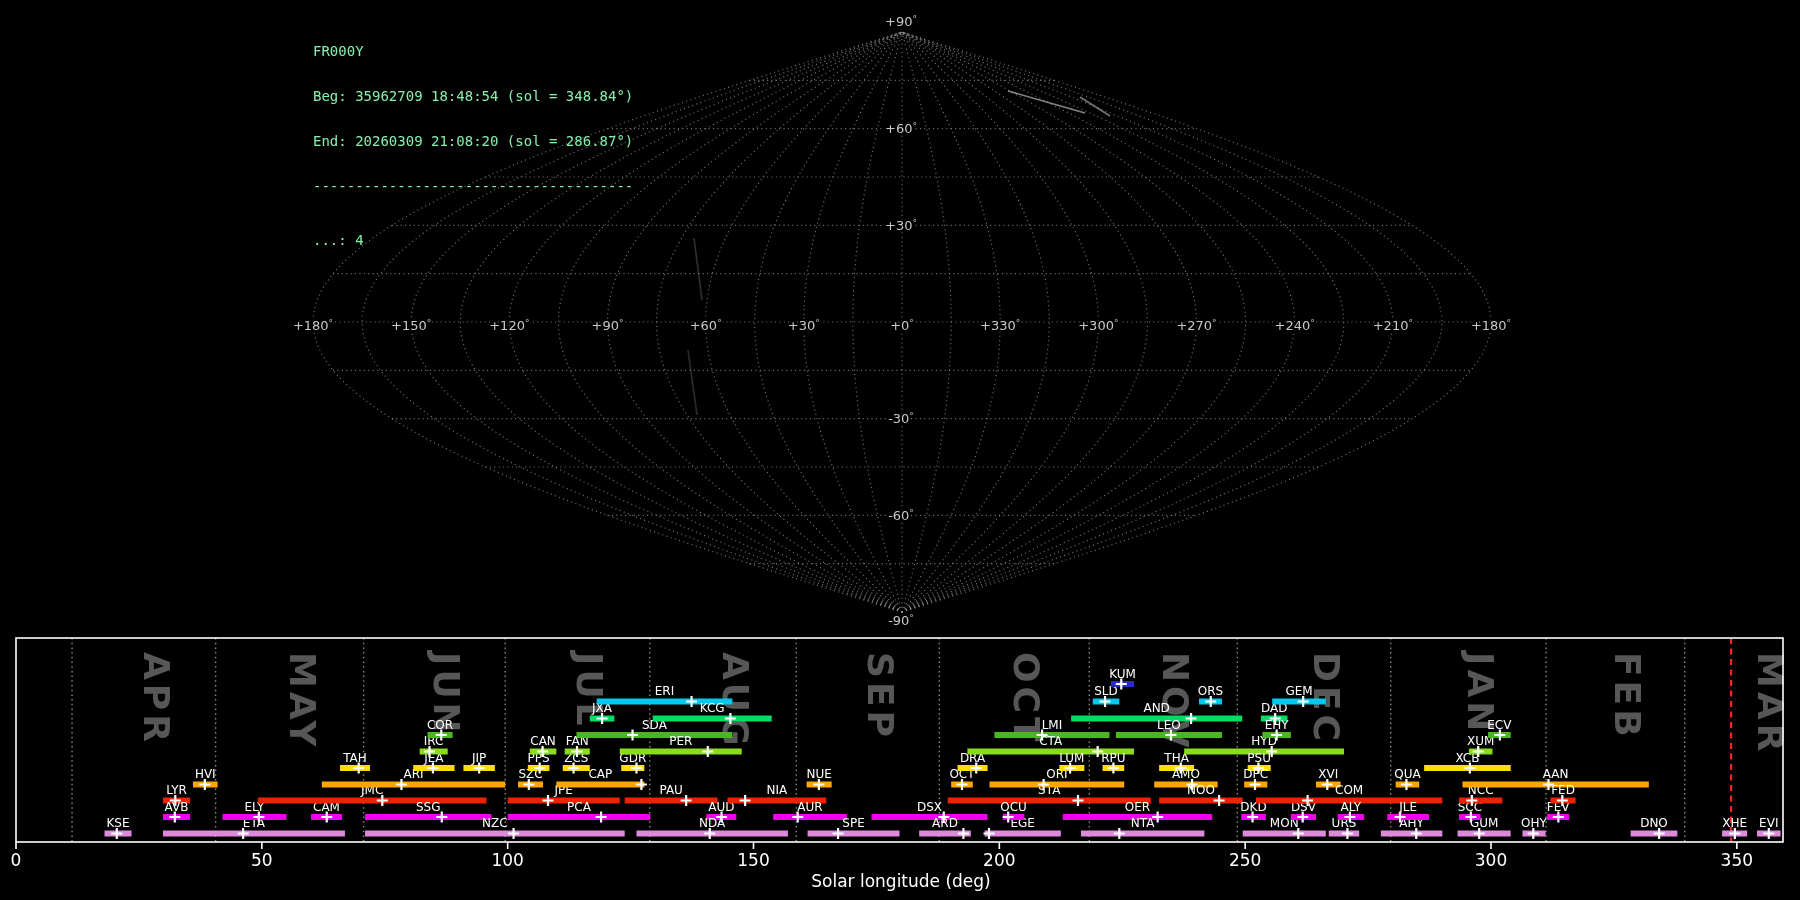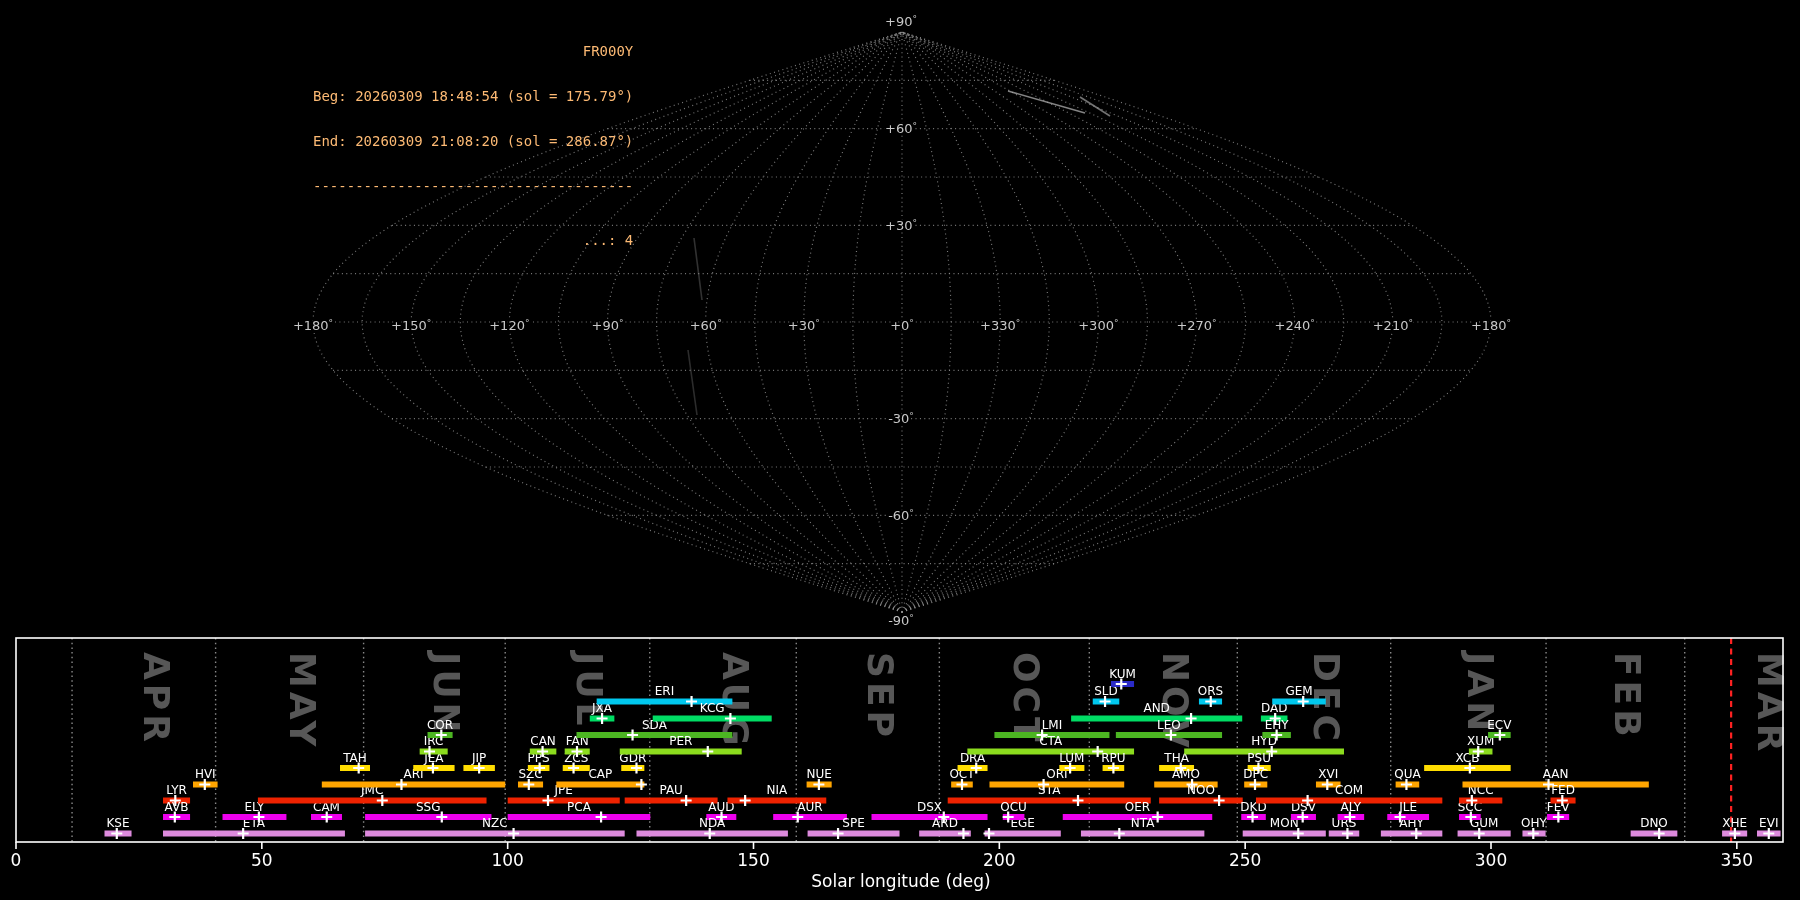--- a/index.html
+++ b/index.html
@@ -1,31 +1,31 @@
 <!DOCTYPE html>
 <html><head>
 <meta charset="utf-8">
 <style>
   html,body{margin:0;padding:0;background:#000;}
   .screen{position:relative;width:1800px;height:900px;background:#000;overflow:hidden;
           font-family:"DejaVu Sans",sans-serif;}
-  .session{position:absolute;left:313px;top:14px;color:#fdba74;
+  .session{position:absolute;left:313px;top:14px;color:#86efac;
            font-family:"DejaVu Sans Mono",monospace;font-size:14px;line-height:15px;
-           white-space:pre;text-align:right;}
+           white-space:pre;}
   .session .gap{margin-top:9px;}
   svg{position:absolute;left:0;top:0;}
 </style>
 </head>
 <body>
 
 <div class="screen">
 
   <div class="session">
     <div>FR000Y</div>
-    <div>Beg: 20260309 18:48:54 (sol = 175.79°)</div>
+    <div>Beg: 35962709 18:48:54 (sol = 348.84°)</div>
     <div>End: 20260309 21:08:20 (sol = 286.87°)</div>
     <div>--------------------------------------</div>
     <div class="gap">...: 4</div>
   </div>
 
   <svg id="plot" width="1800" height="900" viewBox="0 0 1800 900">
       <line x1="749.5555824346153" y1="563.6666666666667" x2="1054.4444175653848" y2="563.6666666666667" fill="none" stroke="#909090" stroke-width="1.15" stroke-dasharray="1 3.4" opacity="0.85"></line>
       <line x1="607.5" y1="515.3333333333334" x2="1196.5" y2="515.3333333333334" fill="none" stroke="#909090" stroke-width="1.15" stroke-dasharray="1 3.4" opacity="0.85"></line>
       <line x1="485.5141058811235" y1="467" x2="1318.4858941188766" y2="467" fill="none" stroke="#909090" stroke-width="1.15" stroke-dasharray="1 3.4" opacity="0.85"></line>
       <line x1="391.9110371709656" y1="418.6666666666667" x2="1412.0889628290345" y2="418.6666666666667" fill="none" stroke="#909090" stroke-width="1.15" stroke-dasharray="1 3.4" opacity="0.85"></line>

